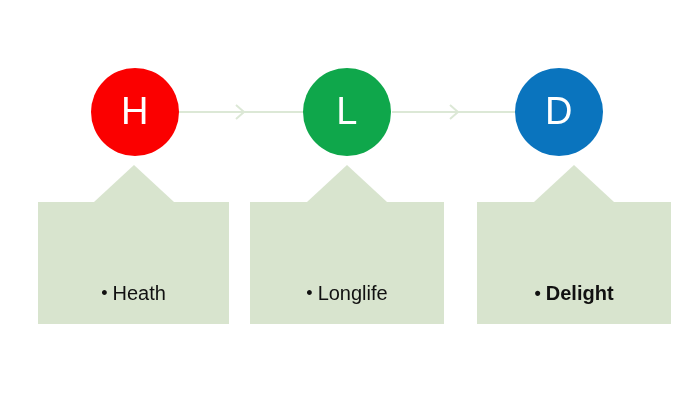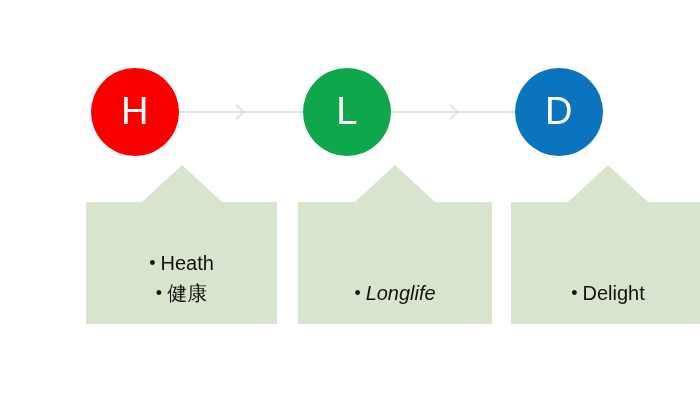--- a/index.html
+++ b/index.html
@@ -61,21 +61,20 @@
   }
   .node-circle .glyph {
     display: block;
     transform: translateY(-1px);
   }
 
   
   .callout {
     position: absolute;
     background: #d8e4ce;
-    margin-left: 48px;
   }
   .callout .pointer {
     position: absolute;
     bottom: 100%;
     left: 50%;
     margin-left: -40px;
     width: 0;
     height: 0;
     border-left: 40px solid transparent;
     border-right: 40px solid transparent;
@@ -139,36 +138,33 @@
   <div class="node-circle" style="left:515px; top:68px; background:#0A74BE;">
     <span class="glyph">D</span>
   </div>
 
   <div class="callout" style="left:38px; top:202px; width:191px; height:122px;">
     <div class="pointer"></div>
     <div class="body">
       <div class="bullet-line">
         <span class="dot">•</span><span class="txt">Heath</span>
       </div>
-      <div class="bullet-line">
-        <span class="dot">•</span><span class="txt cjk">健康</span>
-      </div>
     </div>
   </div>
 
-  <div class="callout" style="left:250px; top:202px; width:194px; height:122px;font-style:italic;">
+  <div class="callout" style="left:250px; top:202px; width:194px; height:122px;">
     <div class="pointer"></div>
     <div class="body">
       <div class="bullet-line">
         <span class="dot">•</span><span class="txt">Longlife</span>
       </div>
     </div>
   </div>
 
-  <div class="callout" style="left:463px; top:202px; width:194px; height:122px;">
+  <div class="callout" style="left:477px; top:202px; width:194px; height:122px;font-weight:bold;">
     <div class="pointer"></div>
     <div class="body">
       <div class="bullet-line">
         <span class="dot">•</span><span class="txt">Delight</span>
       </div>
     </div>
   </div>
 
 </div>
 

